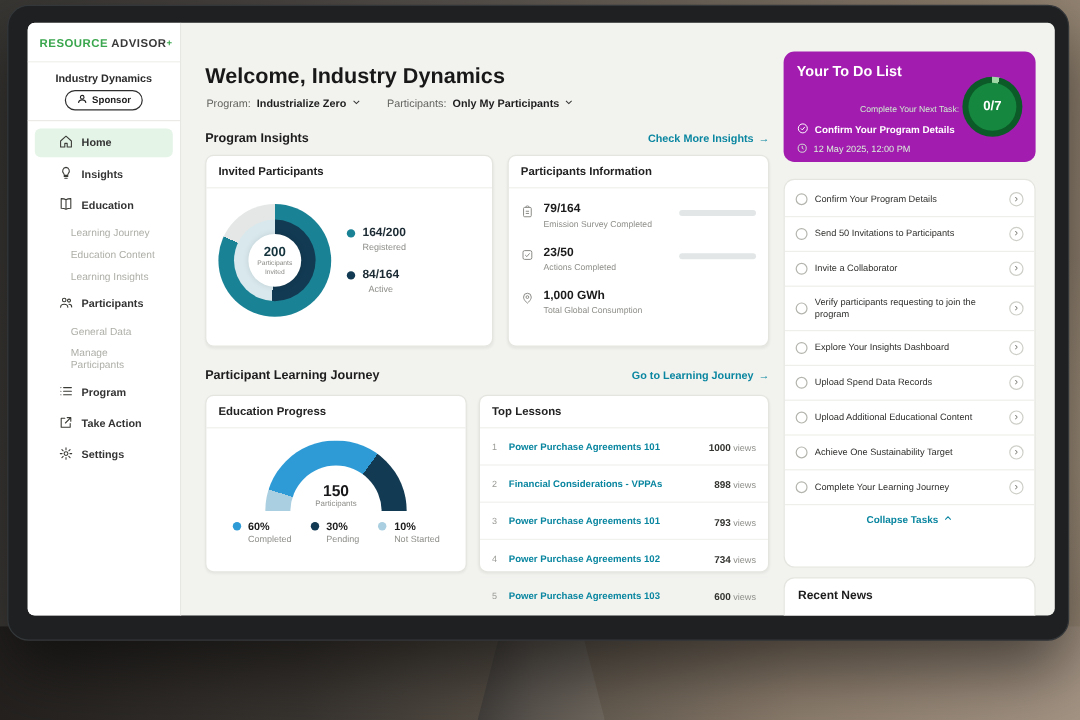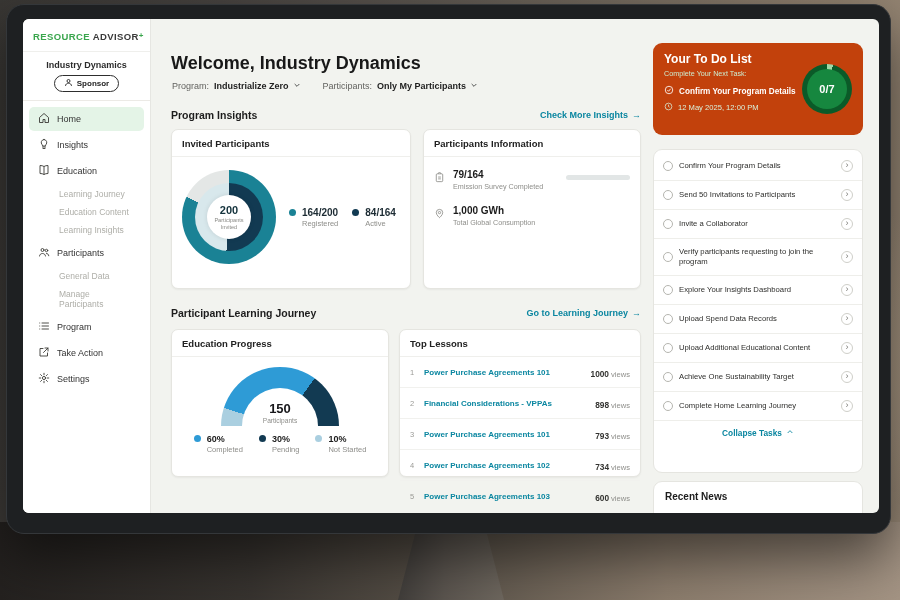--- a/index.html
+++ b/index.html
@@ -24,22 +24,22 @@
     border-radius:6px;overflow:hidden;}
 
   
   .sidebar{position:absolute;left:0;top:0;width:128px;height:100%;background:#fff;border-right:1px solid #e6e6e2;}
   .logo{padding:12px 10px 9px;font-size:9.5px;font-weight:bold;letter-spacing:.4px;border-bottom:1px solid #efefec;white-space:nowrap;}
   .logo-res{color:#3aa64d;} .logo-adv{color:#3a3a3a;} .logo-plus{color:#3aa64d;font-size:8px;vertical-align:top;}
   .org{text-align:center;font-size:9px;font-weight:bold;color:#2b2b2b;margin-top:8px;}
   .sponsor{margin:5px auto 8px;width:fit-content;display:flex;align-items:center;gap:4px;
     border:1px solid #2e2e2e;border-radius:10px;padding:2px 9px;font-size:8px;font-weight:bold;color:#1d1d1d;background:#fff;cursor:pointer;}
   .sep{height:1px;background:#eceae6;margin-bottom:6px;}
-  .nav-item{display:flex;align-items:center;gap:7px;padding:5px 9px;margin:2px 6px;border-radius:5px;
-    font-size:9px;font-weight:normal;color:#333;cursor:pointer;}
+  .nav-item{display:flex;align-items:center;gap:7px;padding:5px 20px;margin:2px 6px;border-radius:5px;
+    font-size:9px;font-weight:bold;color:#333;cursor:pointer;}
   .nav-item.active{background:#e4f4e7;}
   .nav-item.sub{padding:4px 9px 4px 30px;color:#aeaea8;font-weight:normal;font-size:8.5px;margin:0 6px;}
   .nav-item svg{flex:0 0 auto;}
 
   
   .main-title{position:absolute;left:148px;top:22px;font-size:18px;font-weight:bold;color:#181818;}
   .filters{position:absolute;left:149px;top:62px;display:flex;gap:22px;align-items:center;}
   .f-group{display:flex;gap:5px;align-items:center;font-size:9px;color:#636360;}
   .filter-value{display:flex;align-items:center;gap:4px;font-weight:bold;color:#1e1e1e;cursor:pointer;}
 
@@ -57,21 +57,21 @@
 
   
   .invited-body{display:flex;align-items:center;gap:13px;padding:13px 10px;}
   .donut{position:relative;width:94px;height:94px;flex:0 0 auto;}
   #donut-outer{position:absolute;inset:0;border-radius:50%;}
   #donut-inner{position:absolute;inset:13px;border-radius:50%;}
   .donut-hole{position:absolute;inset:25px;background:#fff;border-radius:50%;box-shadow:0 0 5px rgba(0,0,0,.10);
     display:flex;flex-direction:column;align-items:center;justify-content:center;}
   .donut-hole .v{font-size:11px;font-weight:bold;color:#14333d;}
   .donut-hole .l{font-size:5.6px;color:#8a8a86;text-align:center;line-height:1.25;margin-top:1px;}
-  .inv-legend{display:flex;flex-direction:row;gap:14px;}
+  .inv-legend{display:flex;flex-direction:column;gap:14px;text-align:center;}
   .leg-item{display:flex;gap:6px;align-items:flex-start;}
   .leg-dot{width:7px;height:7px;border-radius:50%;margin-top:2px;flex:0 0 auto;}
   .inv-legend .leg-item:nth-child(1) .leg-dot{background:#1a8295;}
   .inv-legend .leg-item:nth-child(2) .leg-dot{background:#123a52;}
   .leg-v{font-size:10px;font-weight:bold;color:#1c2b33;}
   .leg-l{font-size:7.5px;color:#8e8e8a;margin-top:1px;}
 
   
   .info-body{padding:12px 10px;display:flex;flex-direction:column;gap:14px;}
   .info-row{display:flex;gap:8px;align-items:flex-start;}
@@ -98,24 +98,24 @@
 
   
   .lesson-row{display:flex;align-items:center;gap:6px;padding:6px 10px;border-bottom:1px solid #f1f1ee;}
   .lesson-row:last-child{border-bottom:none;}
   .lesson-rank{color:#9a9a96;font-size:7.5px;width:8px;flex:0 0 auto;}
   .lesson-title{flex:1;font-size:8px;font-weight:bold;color:#0a86a0;cursor:pointer;}
   .lv-num{font-size:8.3px;font-weight:bold;color:#333330;}
   .lv-word{font-size:7.6px;color:#8e8e8a;margin-left:2px;}
 
   
-  .todo-card{position:absolute;left:630px;top:24px;width:210px;height:92px;background:#c2410c;border-radius:9px;
+  .todo-card{position:absolute;left:630px;top:24px;width:210px;height:92px;background:#a21caf;border-radius:9px;
     color:#fff;padding:9px 11px;}
   .todo-title{font-size:12px;font-weight:bold;}
-  .todo-sub{font-size:7.2px;color:#cdeccf;margin-top:3px;}
+  .todo-sub{font-size:7.2px;color:#cdeccf;margin-top:20px;text-align:center;}
   .todo-task{display:flex;gap:5px;align-items:center;margin-top:7px;font-size:8.2px;font-weight:bold;width:142px;}
   .todo-due{display:flex;gap:5px;align-items:center;margin-top:5px;font-size:7.6px;color:#d9f0da;}
   .todo-ringwrap{position:absolute;right:11px;top:21px;width:50px;height:50px;}
   #todo-ring{position:absolute;inset:0;border-radius:50%;}
   .todo-ring-hole{position:absolute;inset:5px;border-radius:50%;background:#16873f;
     display:flex;align-items:center;justify-content:center;font-size:11px;font-weight:bold;color:#fff;}
 
   
   .tasks-card{position:absolute;left:630px;top:130px;width:210px;height:324px;background:#fff;
     border:1px solid #e5e5e0;border-radius:9px;overflow:hidden;padding-top:2px;}
@@ -289,20 +289,31 @@
                 <path d="M9 4a3 3 0 0 1 6 0M9 11h6M9 15h6"></path>
               </svg></span>
         <span class="info-text">
           <div class="info-v">79/164</div>
           <div class="info-l">Emission Survey Completed</div>
         </span>
         <span class="bar"><span class="bar-fill" style="width: 48%;"></span></span>
       </div>
       <div class="info-row">
         <span><svg width="11" height="11" viewBox="0 0 24 24" fill="none" stroke="#8a8a86" stroke-width="1.8">
+                <rect x="4" y="4" width="16" height="16" rx="3"></rect>
+                <path d="M8 12l3 3 5-6"></path>
+              </svg></span>
+        <span class="info-text">
+          <div class="info-v">23/50</div>
+          <div class="info-l">Actions Completed</div>
+        </span>
+        <span class="bar"><span class="bar-fill" style="width: 46%;"></span></span>
+      </div>
+      <div class="info-row">
+        <span><svg width="11" height="11" viewBox="0 0 24 24" fill="none" stroke="#8a8a86" stroke-width="1.8">
                 <path d="M12 21s-7-5.5-7-11a7 7 0 0 1 14 0c0 5.5-7 11-7 11z"></path>
                 <circle cx="12" cy="10" r="2.5"></circle>
               </svg></span>
         <span class="info-text">
           <div class="info-v">1,000 GWh</div>
           <div class="info-l">Total Global Consumption</div>
         </span>
       </div>
     </div>
   </div>
@@ -440,21 +451,21 @@
       <span class="task-label">Upload Additional Educational Content</span>
       <span class="task-chev">›</span>
     </div>
     <div class="task-row">
       <span class="task-check"></span>
       <span class="task-label">Achieve One Sustainability Target</span>
       <span class="task-chev">›</span>
     </div>
     <div class="task-row">
       <span class="task-check"></span>
-      <span class="task-label">Complete Home Learning Journey</span>
+      <span class="task-label">Complete Your Learning Journey</span>
       <span class="task-chev">›</span>
     </div>
     <div class="collapse-row">
       <span>Collapse Tasks</span>
       <span><svg width="8" height="8" viewBox="0 0 24 24" fill="none" stroke="#0a86a0" stroke-width="2.6">
               <path d="M5 15l7-7 7 7"></path>
             </svg></span>
     </div>
   </div>
 

